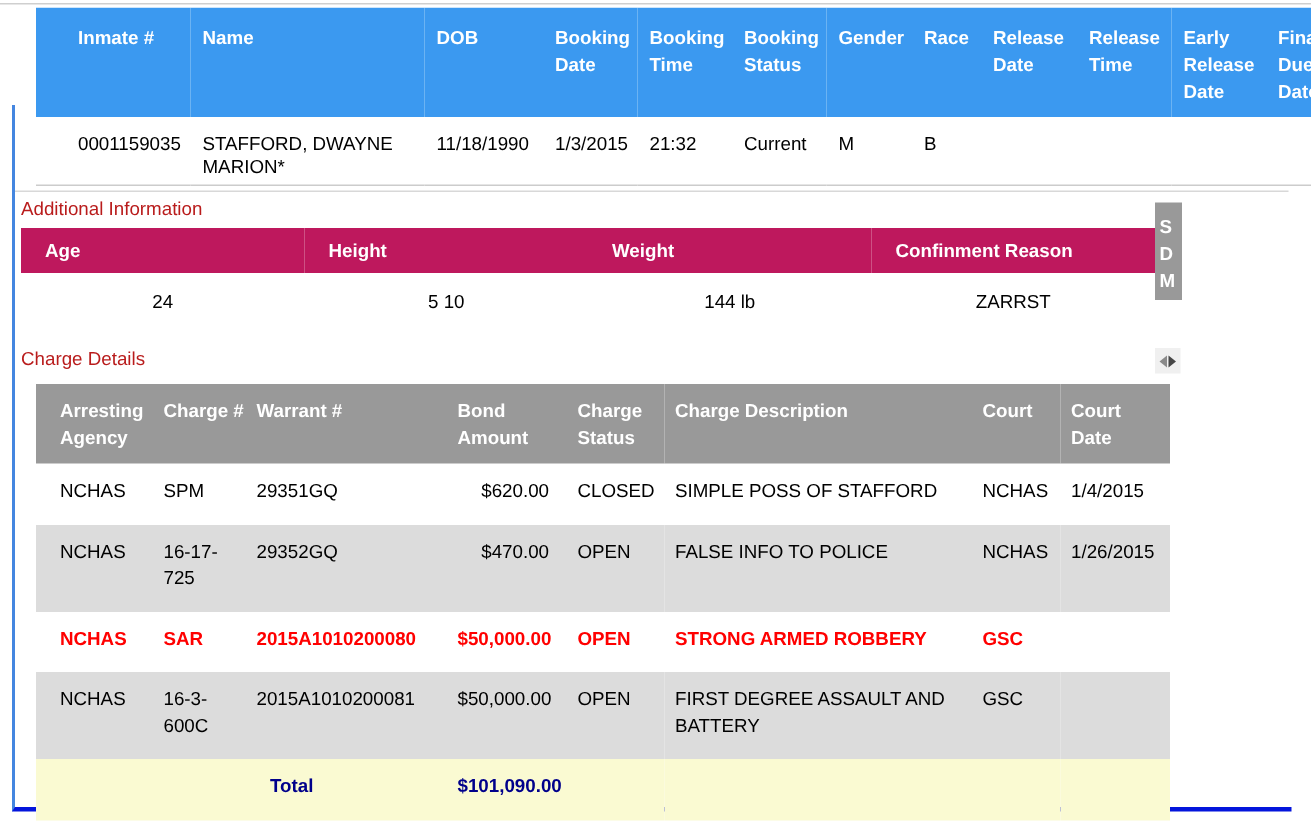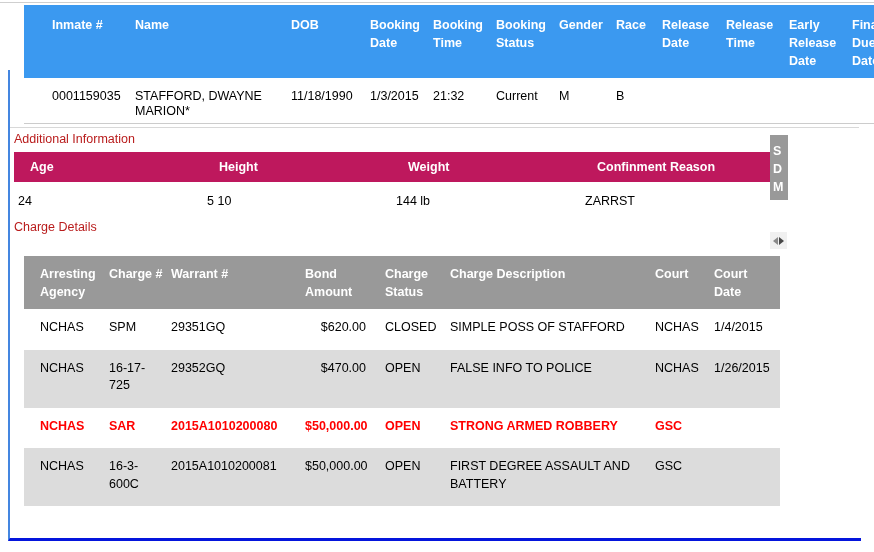--- a/index.html
+++ b/index.html
@@ -21,27 +21,27 @@
   table.booking th:first-child{padding-left:28px;}
   table.booking td{
     vertical-align:top;text-align:left;padding:11px 8px 4px 8px;
     border-bottom:1px solid #ccc;line-height:1.2;
   }
   table.booking td:first-child{padding-left:28px;}
   
   .divider{position:absolute;left:10px;top:127px;width:849px;height:0;border-top:1px solid #d8d8d8;}
   .section-label{position:absolute;left:14px;color:#b91c1c;}
   #addl-label{top:132px;}
-  #charge-label{top:220px;}
+  #charge-label{top:232px;}
   
   .addl-wrap{position:absolute;left:14px;top:152px;width:756px;}
   table.addl{width:756px;border-collapse:collapse;table-layout:fixed;}
   table.addl th{background:#be185d;color:#fff;font-weight:bold;text-align:left;
     vertical-align:middle;padding:7px 8px 7px 16px;height:30px;box-sizing:border-box;}
-  table.addl td{text-align:left;padding:12px 4px 8px 4px;margin-top:44px;}
+  table.addl td{text-align:center;padding:12px 4px 8px 4px;margin-top:44px;}
   .clipped-col{position:absolute;left:770px;top:135px;width:18px;height:65px;background:#999;
     color:#fff;font-weight:bold;line-height:18px;padding:7px 0 0 3px;box-sizing:border-box;overflow:hidden;}
   
   .resize-btn{position:absolute;left:770px;top:232px;width:17px;height:17px;background:#f0f0f0;
     border:none;display:flex;align-items:center;justify-content:center;gap:1px;padding:0;cursor:pointer;}
   .tri-left{width:0;height:0;border-top:4px solid transparent;border-bottom:4px solid transparent;border-right:5px solid #8a8a8a;}
   .tri-right{width:0;height:0;border-top:4px solid transparent;border-bottom:4px solid transparent;border-left:5px solid #474747;}
   
   .charge-wrap{position:absolute;left:24px;top:256px;width:756px;}
   table.charge{width:756px;border-collapse:collapse;table-layout:fixed;}
@@ -219,15 +219,25 @@
       <tr class="row-alt">
         <td>NCHAS</td>
         <td>16-3-600C</td>
         <td class="col-warrant-val">2015A1010200081</td>
         <td class="col-bond">$50,000.00</td>
         <td>OPEN</td>
         <td>FIRST DEGREE ASSAULT AND BATTERY</td>
         <td>GSC</td>
         <td></td>
       </tr>
+      <tr class="total-row">
+        <td></td>
+        <td></td>
+        <td class="total-label-cell">Total</td>
+        <td class="col-bond">$101,090.00</td>
+        <td></td>
+        <td></td>
+        <td></td>
+        <td></td>
+      </tr>
     </tbody>
   </table>
 </div>
 
 </body></html>

